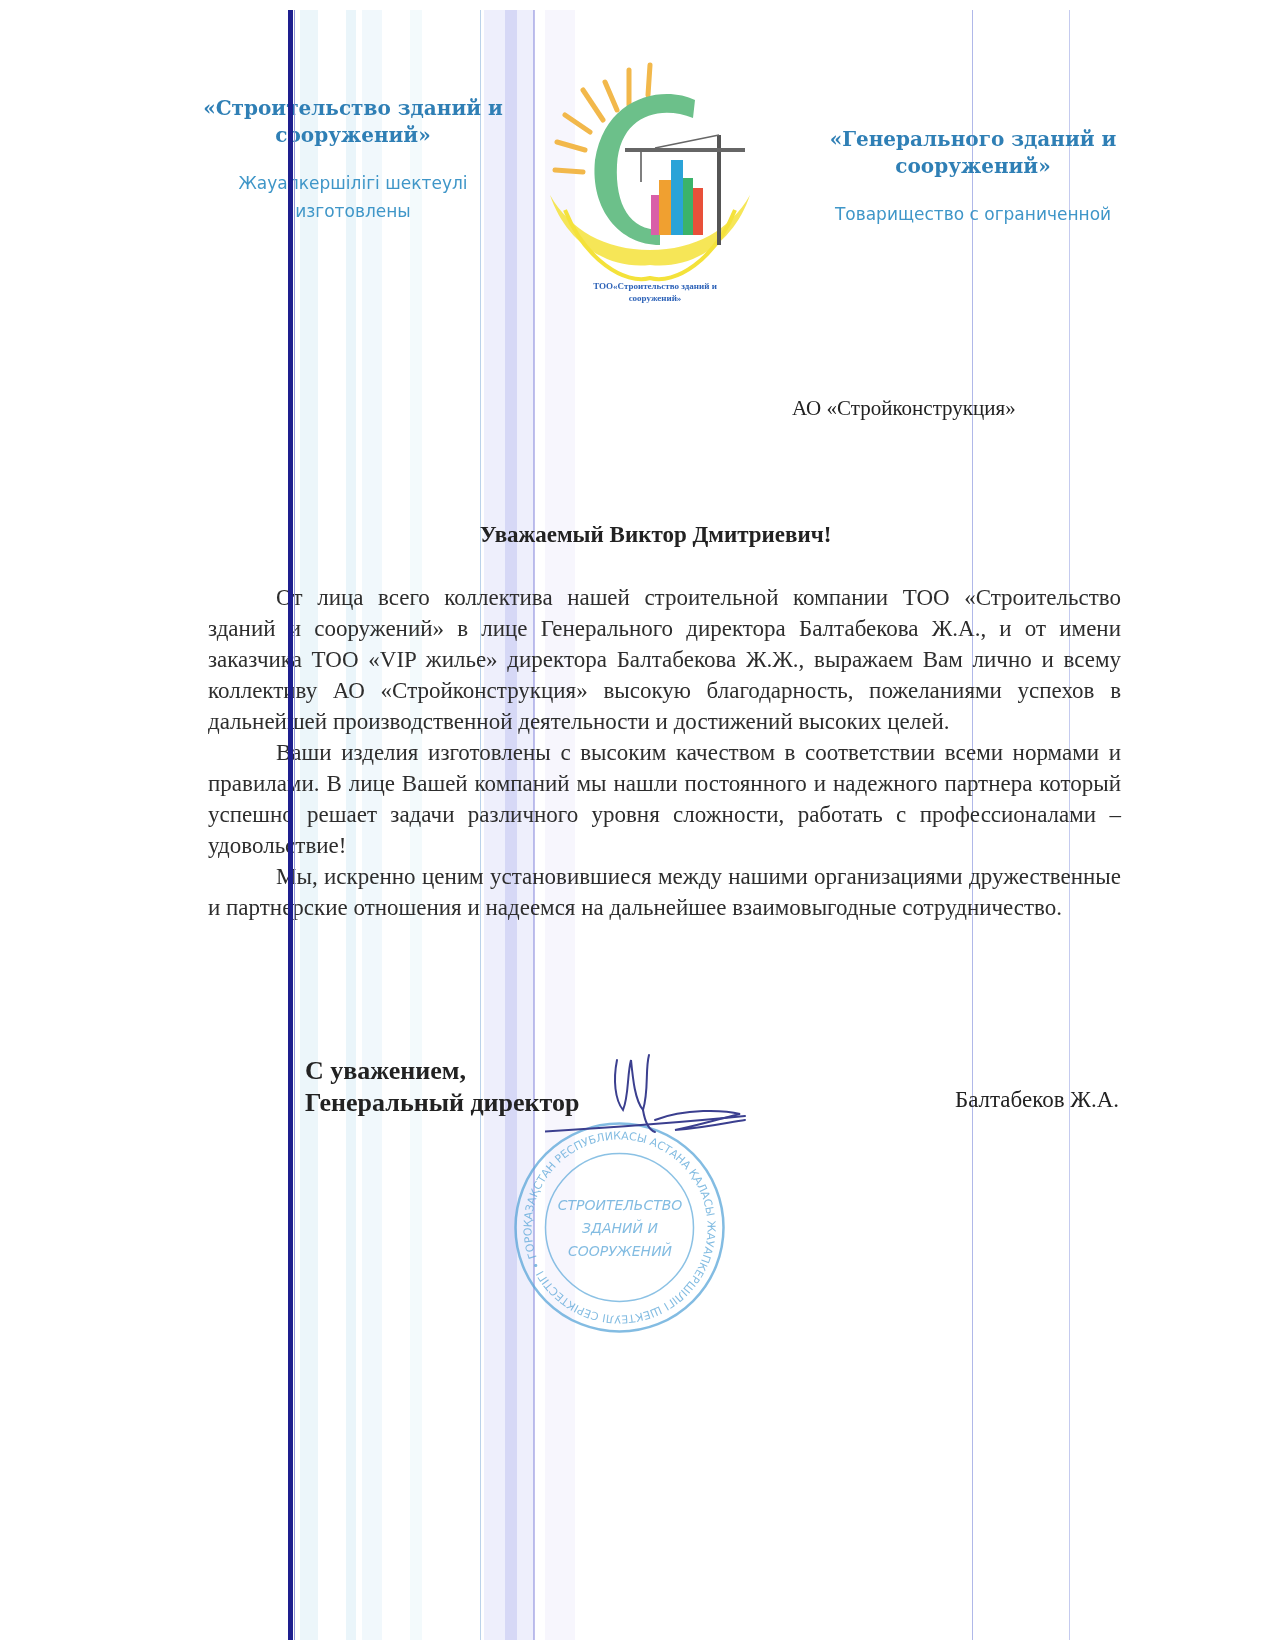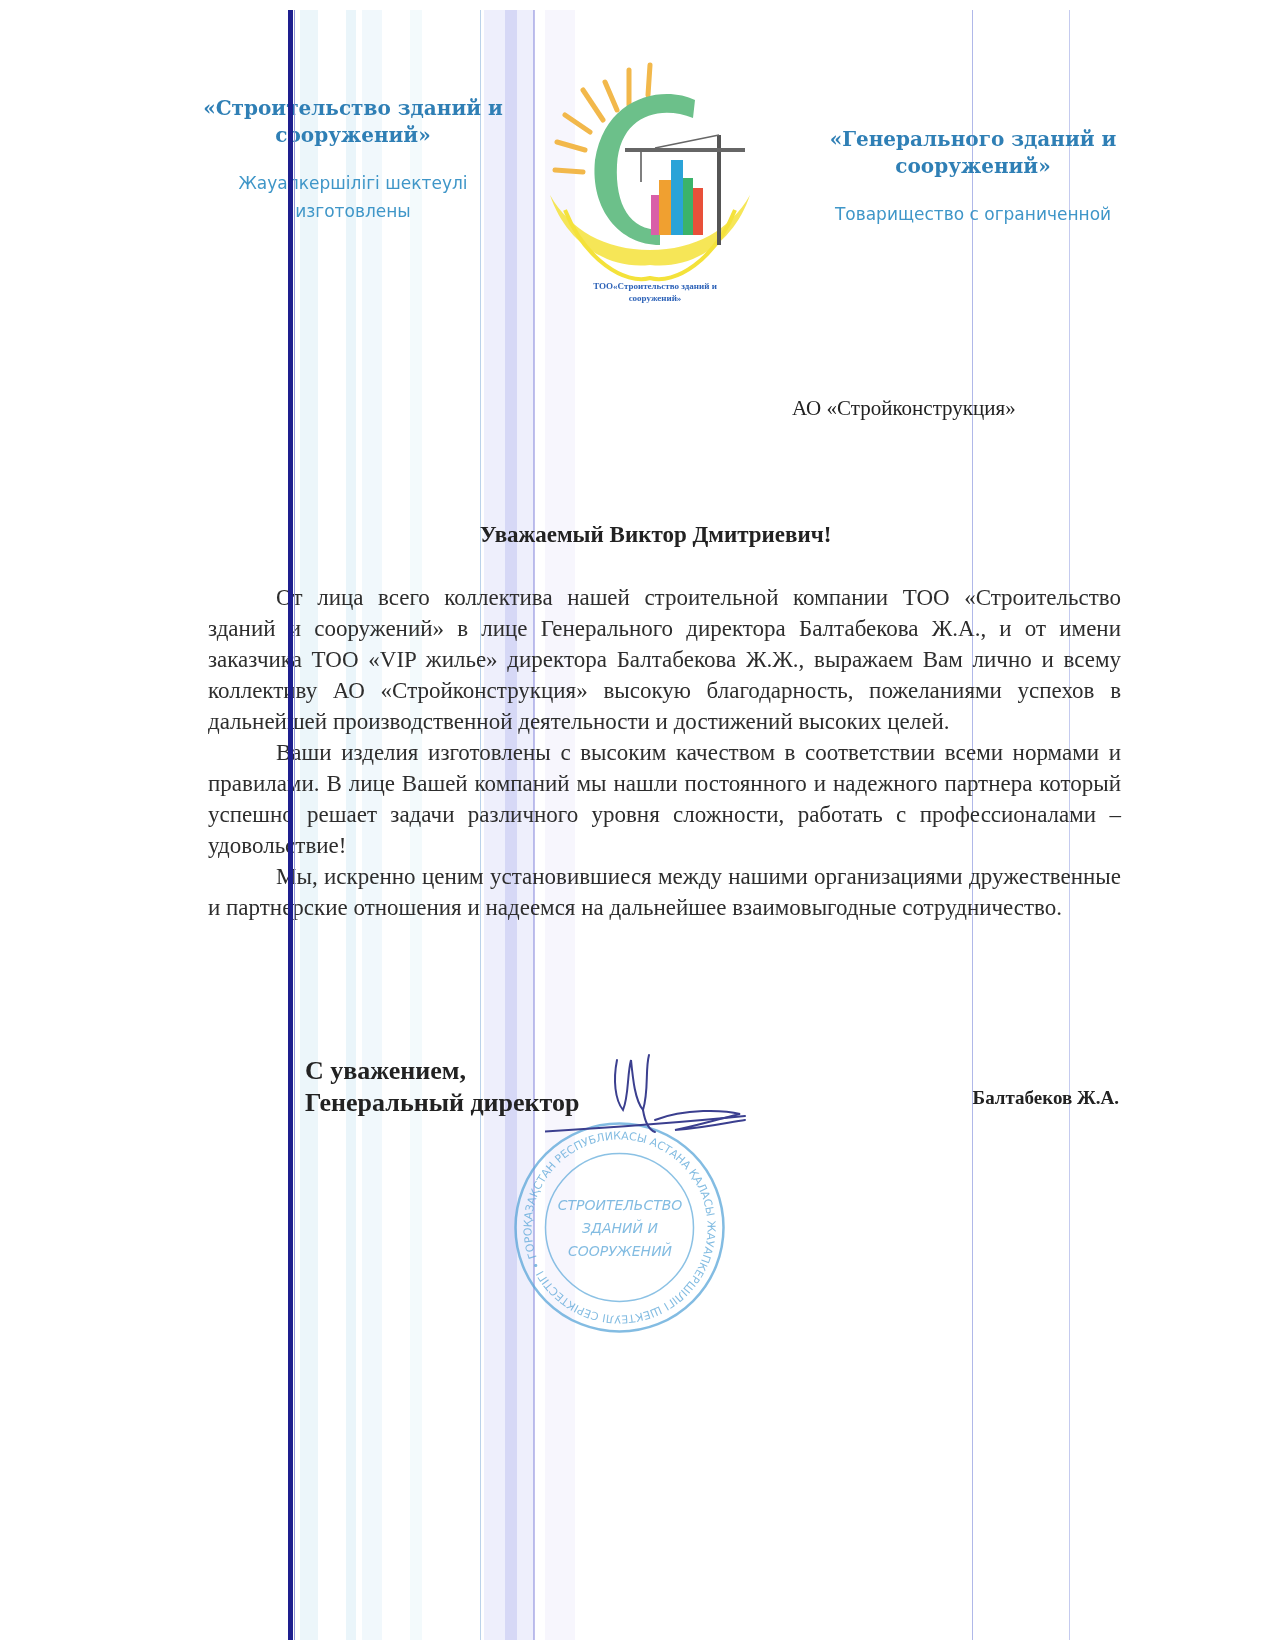--- a/index.html
+++ b/index.html
@@ -35,21 +35,21 @@
   .logo-caption { position: absolute; left: 555px; top: 280px; width: 200px; text-align: center;
     font-family: Liberation Serif, serif; font-weight: bold; font-size: 9px; line-height: 12px; color: #2e63b8; }
 
   .addressee { position: absolute; left: 792px; top: 392px; font-weight: normal; font-size: 21px; line-height: 32px; color: #222; }
   .salutation { position: absolute; left: 0; right: 0; top: 522px; text-align: center; font-weight: bold; font-size: 23px; color: #222; padding-left: 36px; }
 
   .body-text { position: absolute; left: 208px; width: 913px; top: 582px; font-size: 23px; line-height: 31px; text-align: justify; color: #2d2d2d; }
   .body-text p { margin: 0; text-indent: 68px; }
 
   .closing { position: absolute; left: 276px; top: 1055px; font-weight: bold; font-size: 26px; line-height: 32px; color: #222; margin-left: 29px; }
-  .signer { position: absolute; right: 156px; top: 1087px; font-weight: bold; font-size: 19px; color: #222; }
+  .signer { position: absolute; right: 156px; top: 1087px; font-weight: normal; font-size: 23px; color: #222; }
   .signature { position: absolute; left: 545px; top: 1050px; width: 240px; height: 90px; }
   .stamp { position: absolute; left: 512px; top: 1120px; width: 215px; height: 215px; }
 </style>
 </head>
 <body>
 
 <div class="streak s-l1"></div>
 <div class="streak s-l2"></div>
 <div class="streak s-l3"></div>
 <div class="streak s-l4"></div>

